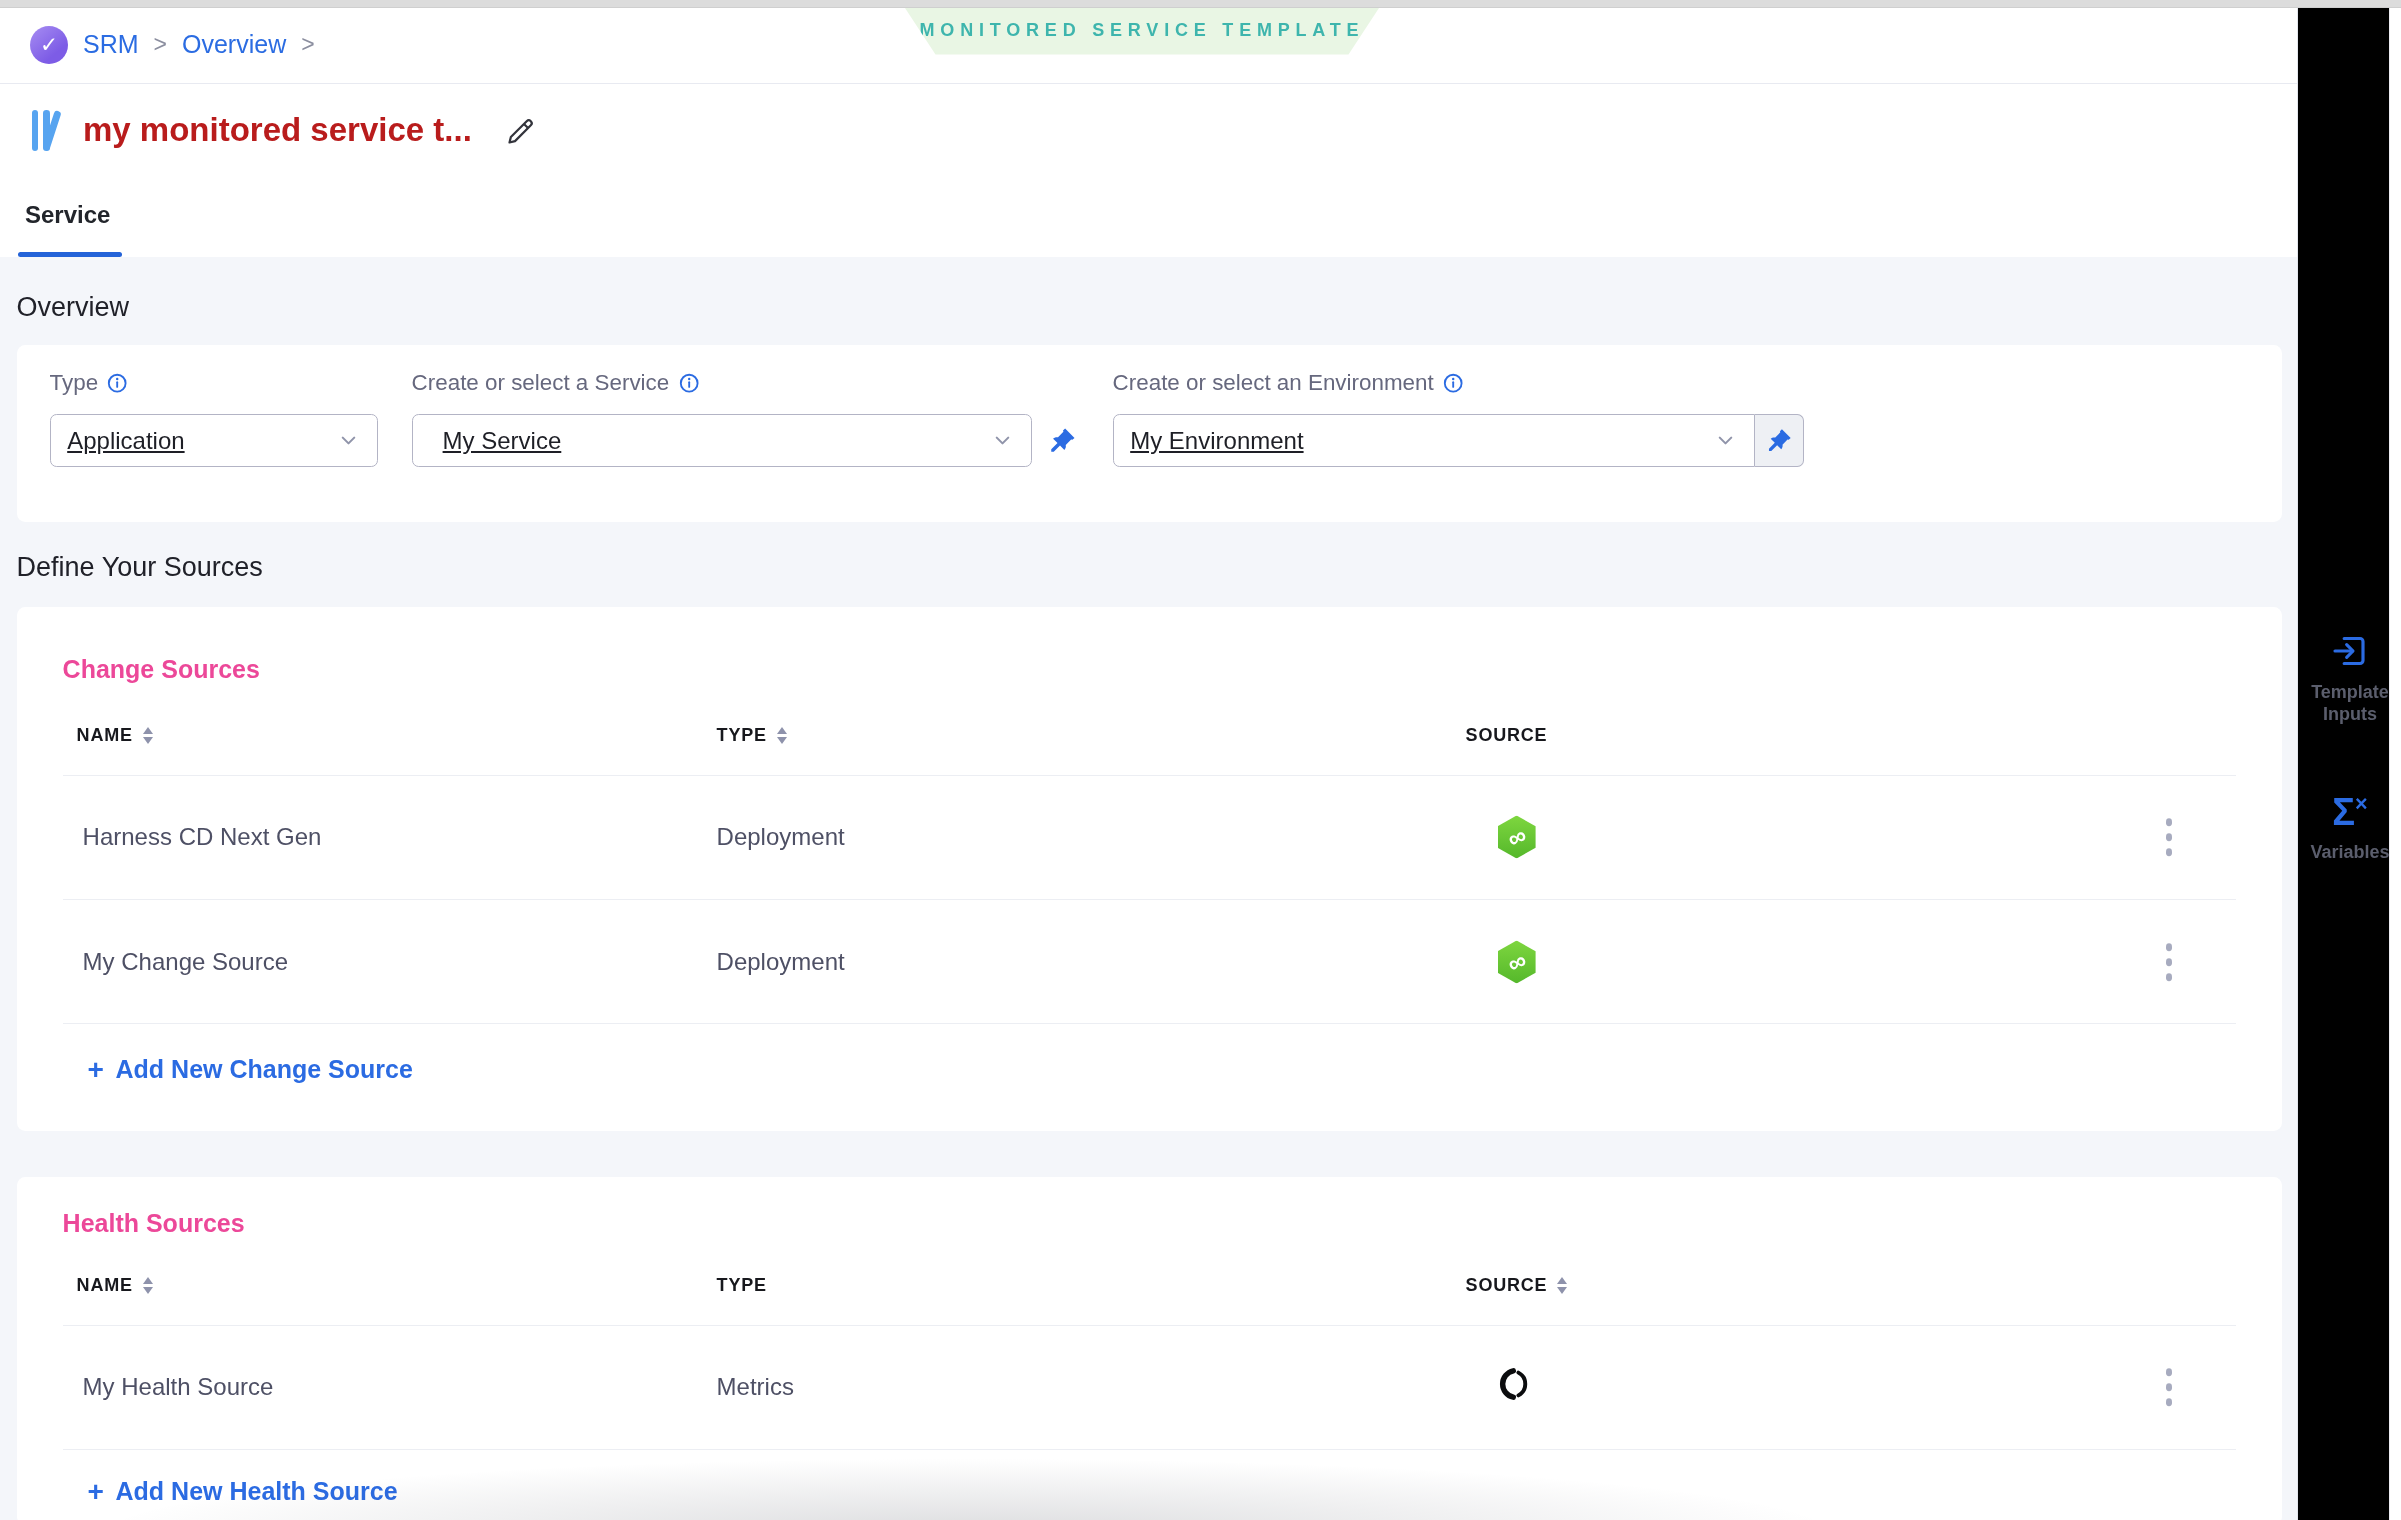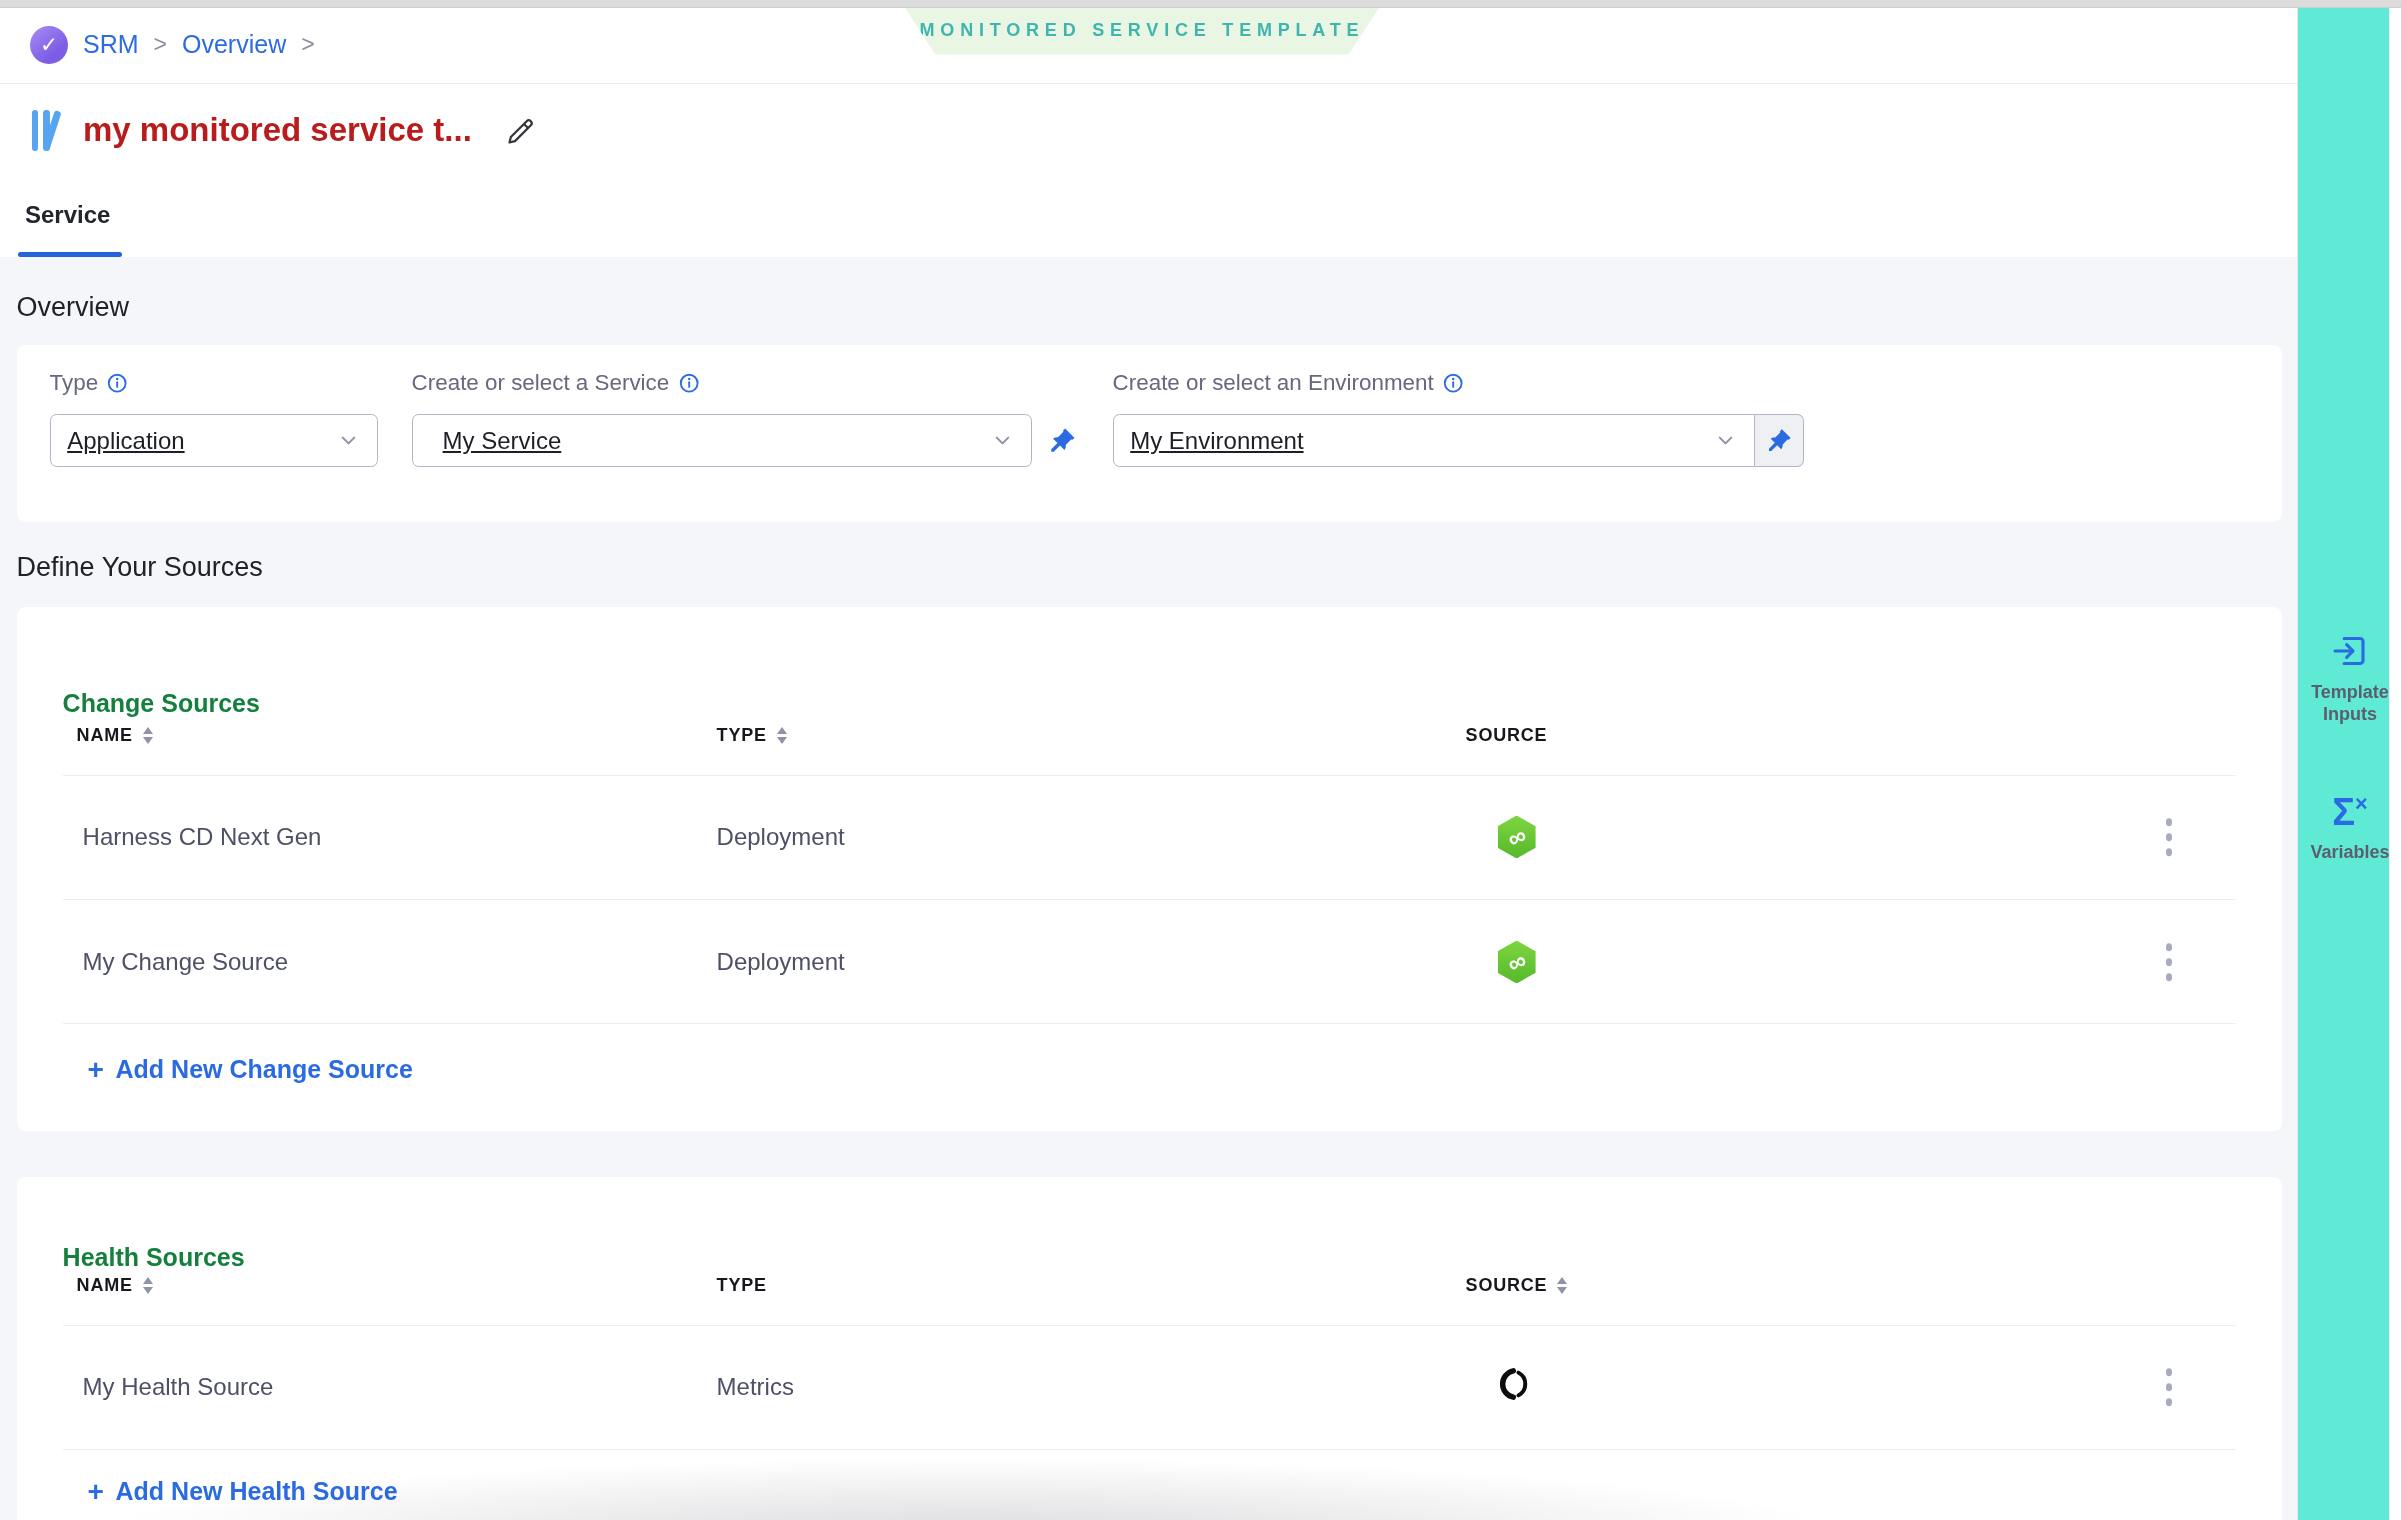--- a/index.html
+++ b/index.html
@@ -49,21 +49,21 @@
 
   
   .tab-bar{position:absolute;left:0;top:179px;width:2297px;height:78px;background:#fff;}
   .tab{position:absolute;left:25px;top:21.6px;font-size:24px;font-weight:bold;color:#22252b;cursor:pointer;}
   .tab-underline{position:absolute;left:18px;bottom:0;width:104px;height:5px;border-radius:2.5px;background:#2463d8;}
 
   
   .content{position:absolute;left:0;top:257px;width:2297px;height:1264px;background:#f4f6fa;}
   .section-h{position:absolute;font-size:27px;color:#202129;}
   .card{position:absolute;left:16.6px;width:2265px;background:#fff;border-radius:8.3px;}
-  .card-h{position:absolute;left:46px;font-size:25px;font-weight:bold;color:#15803d;margin-top:34px;}
+  .card-h{position:absolute;left:46px;font-size:25px;font-weight:bold;color:#ec4899;}
 
   
   .field{position:absolute;top:25px;}
   .field-label{display:flex;align-items:center;gap:8.3px;font-size:22.4px;color:#66687e;margin-bottom:18px;}
   .select-row{display:flex;align-items:stretch;text-decoration:underline;}
   .select{height:53px;border:0.8px solid #b3b4c5;border-radius:6.6px;background:#fff;display:flex;align-items:center;
           padding:0 16.6px;box-sizing:border-box;font-size:24px;color:#1e1f26;cursor:pointer;}
   .select .chev{margin-left:auto;color:#9094aa;}
   .pin-free{display:flex;align-items:center;margin-left:15px;cursor:pointer;}
   .pin-box{width:48px;border:0.8px solid #b3b4c5;border-left:none;border-radius:0 6.6px 6.6px 0;background:#eef0f4;
@@ -87,21 +87,21 @@
   .hexagon span{color:#fff;font-size:25px;font-weight:bold;transform:rotate(-24deg);line-height:1;}
   .kebab{display:flex;flex-direction:column;gap:7.5px;padding:5px;cursor:pointer;}
   .kebab i{width:6.6px;height:7.5px;border-radius:50%;background:#a7abbf;}
   .add-link{position:absolute;left:71px;display:flex;align-items:center;gap:11.6px;color:#2b6be2;font-size:25px;font-weight:bold;cursor:pointer;}
   .plus{font-size:28px;font-weight:bold;line-height:1;}
 
   .bottom-shadow{position:absolute;left:16.6px;bottom:0;width:2265px;height:91px;
     background:radial-gradient(ellipse 55% 120% at 42% 115%, rgba(55,58,70,.18), rgba(55,58,70,0) 70%);pointer-events:none;}
 
   
-  .rail{position:absolute;left:2297px;top:6.6px;width:104px;height:1514px;background:#5eead4;border-left:0.8px solid #e3e6ed;}
+  .rail{position:absolute;left:2297px;top:6.6px;width:104px;height:1514px;background:#000000;border-left:0.8px solid #e3e6ed;}
   .rail-item{position:absolute;left:0;width:100%;display:flex;flex-direction:column;align-items:center;gap:10px;cursor:pointer;}
   .rail-label{font-size:18px;font-weight:bold;color:#5b5e6d;text-align:center;line-height:1.25;}
   .sigma{color:#2b6be2;font-weight:bold;font-size:38px;line-height:1;}
   .sigma sup{font-size:21.6px;}
   .scroll-strip{position:absolute;right:0;top:0;bottom:0;width:11.6px;background:#fff;border-left:0.8px solid #ececf2;}
 </style>
 </head>
 <body>
 
 <div id="app">

